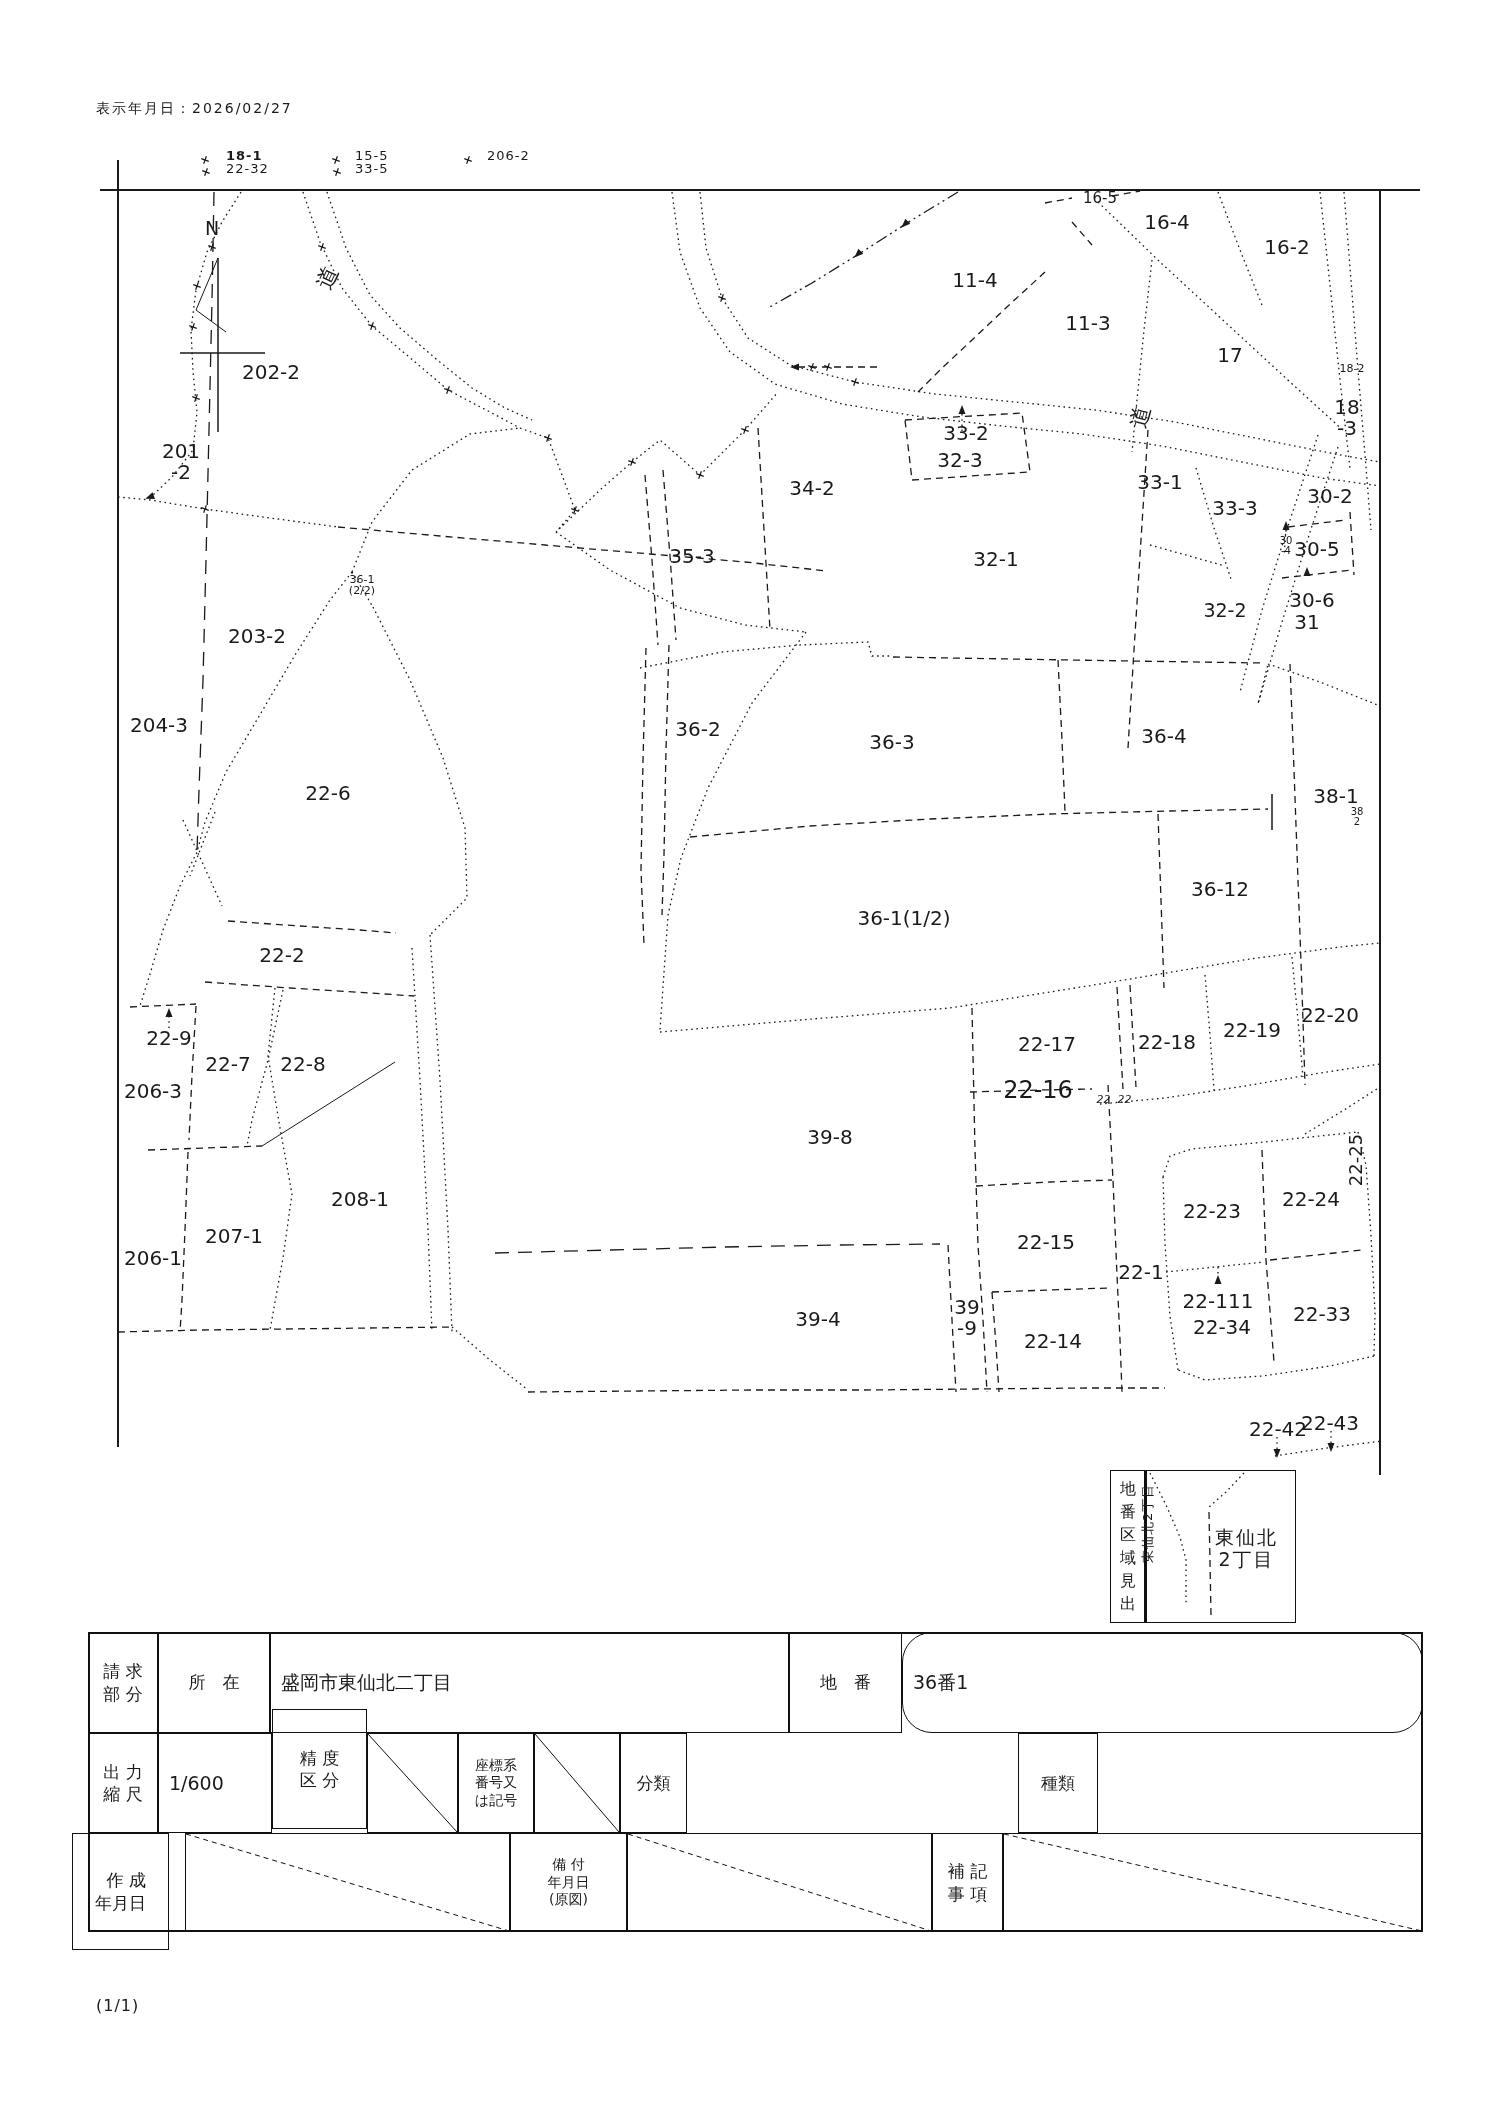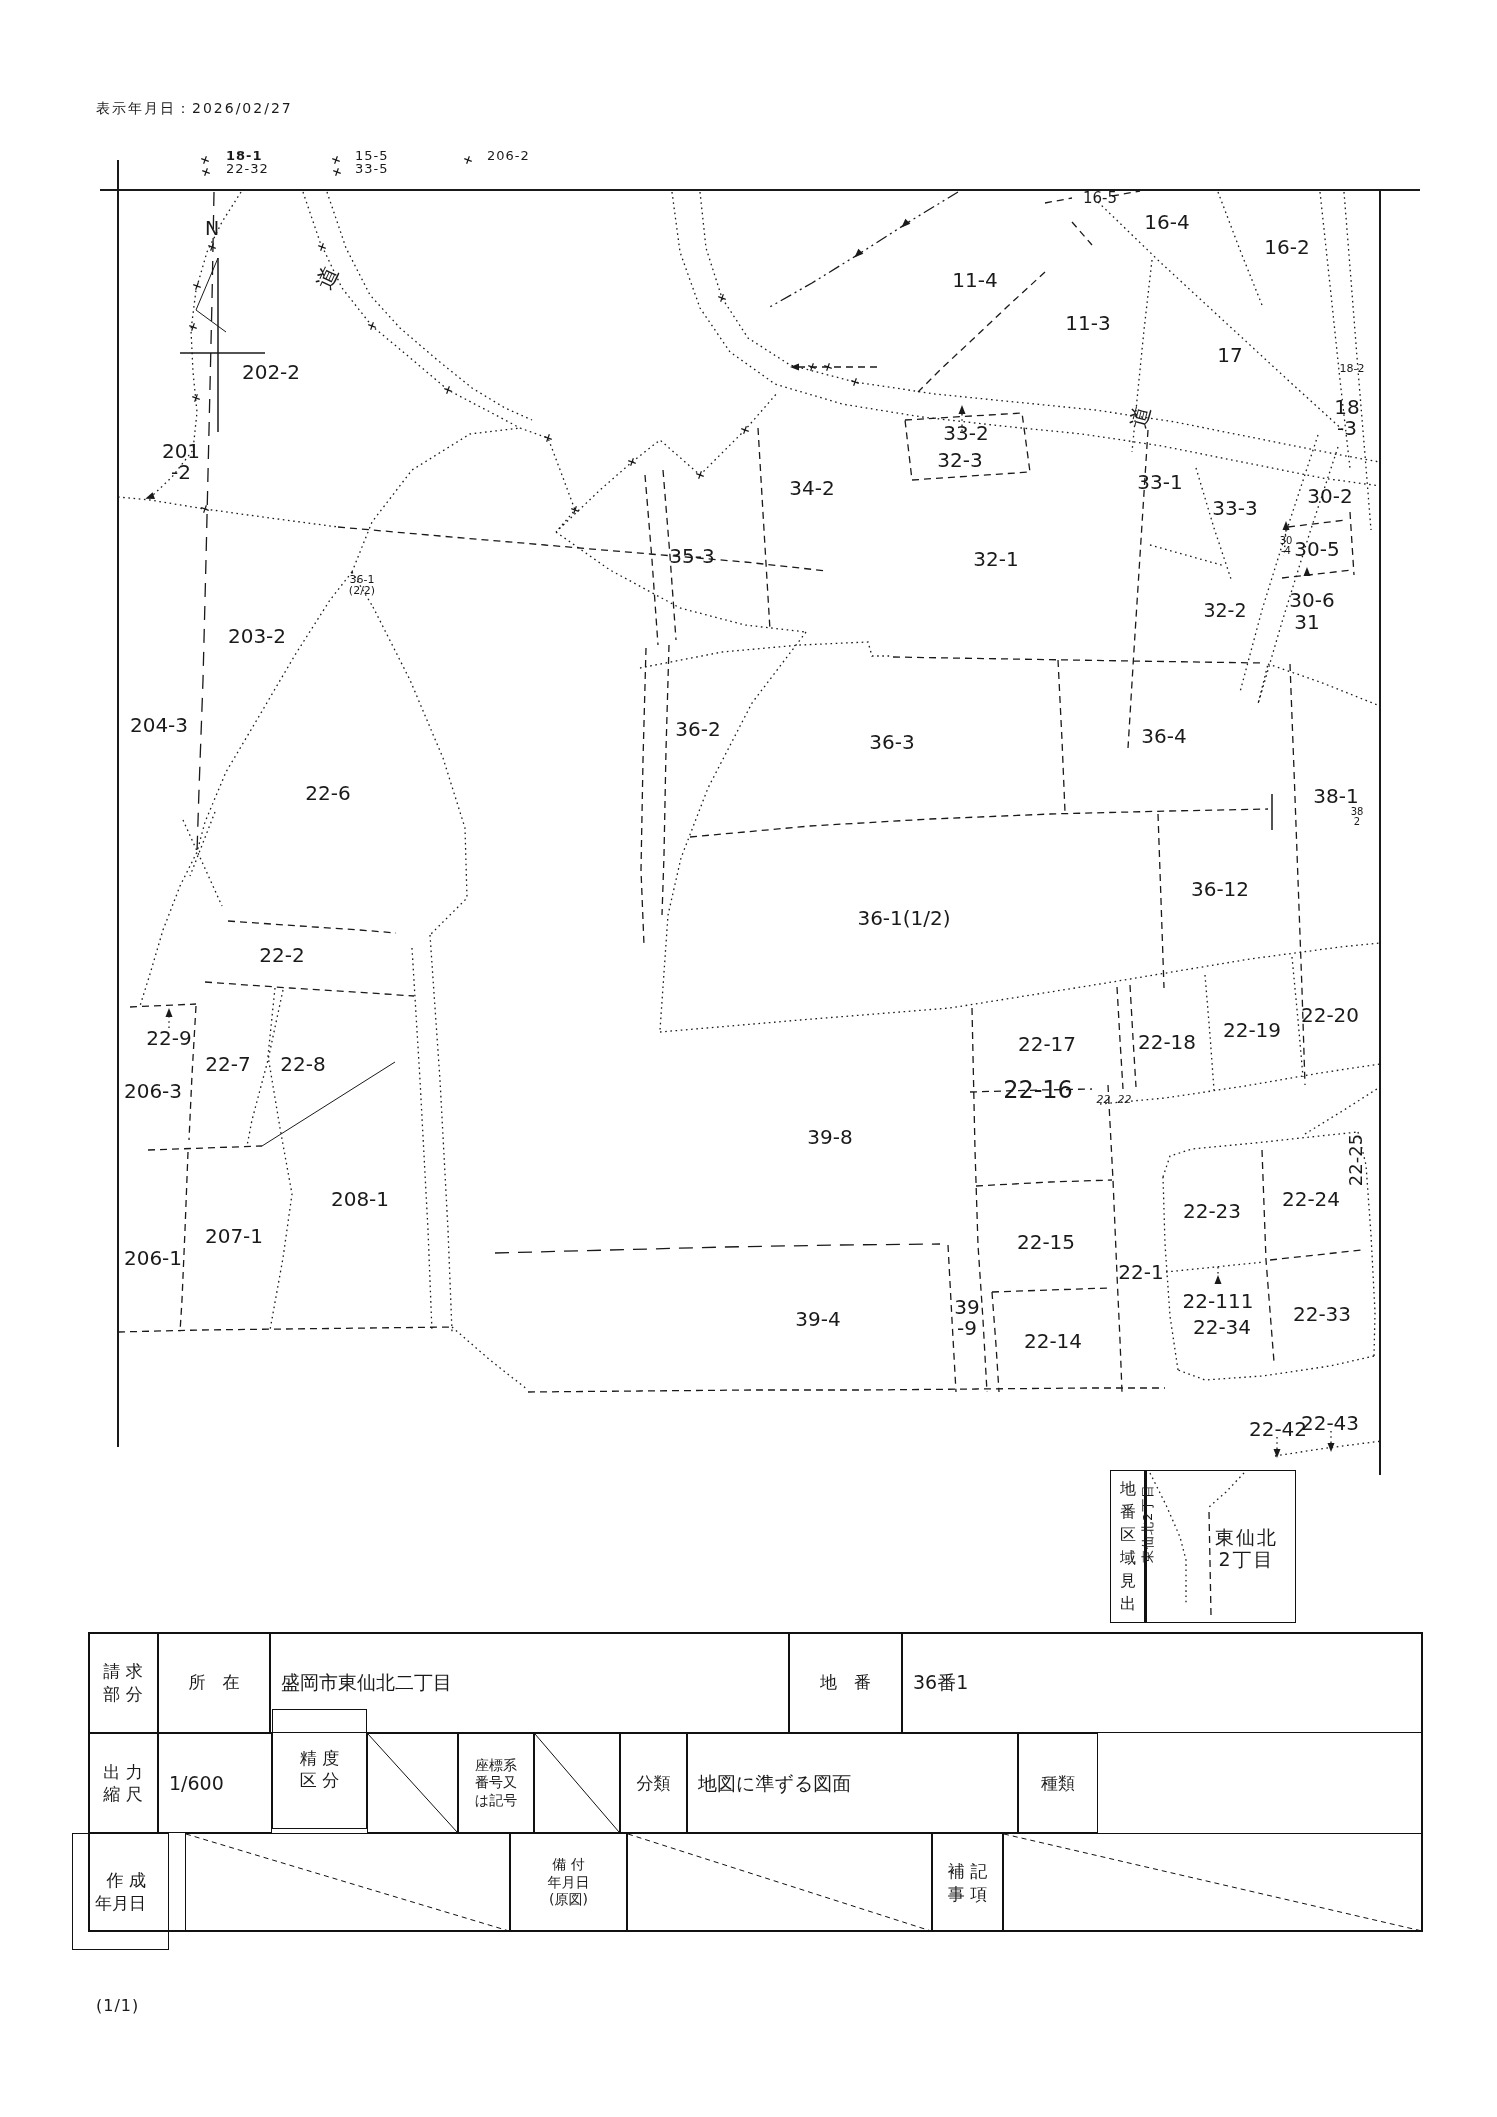--- a/index.html
+++ b/index.html
@@ -329,38 +329,37 @@
 <span>2丁目</span></div>
   </div>
 
   <div class="tout"></div>
 
   <div class="cell" style="left:88px;top:1632px;width:70px;height:101px;">請 求
 部 分</div>
   <div class="cell" style="left:158px;top:1632px;width:112px;height:101px;">所　在</div>
   <div class="cell vals" style="left:270px;top:1632px;width:519px;height:101px;">盛岡市東仙北二丁目</div>
   <div class="cell" style="left:789px;top:1632px;width:113px;height:101px;">地　番</div>
-  <div class="cell vals" style="left:902px;top:1632px;width:521px;height:101px;">36番1</div>
+  <div class="cell vals" style="left:902px;top:1632px;width:521px;height:101px;border-radius:30px;">36番1</div>
 
   <div class="cell" style="left:88px;top:1733px;width:70px;height:100px;">出 力
 縮 尺</div>
   <div class="cell vals" style="left:158px;top:1733px;width:114px;height:100px;">1/600</div>
   <div class="cell" style="left:272px;top:1709px;width:95px;height:120px;">精 度
 区 分</div>
   <div class="cell" style="left:367px;top:1733px;width:91px;height:100px;"><svg width="89" height="98">
         <line x1="0" y1="0" x2="89" y2="98" stroke="#111" stroke-width="1"></line>
       </svg></div>
   <div class="cell small" style="left:458px;top:1733px;width:76px;height:100px;">座標系
 番号又
 は記号</div>
   <div class="cell" style="left:534px;top:1733px;width:86px;height:100px;"><svg width="84" height="98">
         <line x1="0" y1="0" x2="84" y2="98" stroke="#111" stroke-width="1"></line>
       </svg></div>
   <div class="cell" style="left:620px;top:1733px;width:67px;height:100px;">分類</div>
-  <div class="cell vals" style="left:687px;top:1733px;width:331px;height:100px;">地図に準ずる図面</div>
   <div class="cell" style="left:1018px;top:1733px;width:80px;height:100px;">種類</div>
 
   <div class="cell" style="left:72px;top:1833px;width:97px;height:117px;text-align:right;">作 成
 年月日</div>
   <div class="cell" style="left:185px;top:1833px;width:325px;height:99px;"><svg width="323" height="97">
         <line x1="0" y1="0" x2="323" y2="97" stroke="#111" stroke-width="1" stroke-dasharray="5 4"></line>
       </svg></div>
   <div class="cell small" style="left:510px;top:1833px;width:117px;height:99px;">備 付
 年月日
 (原図)</div>

